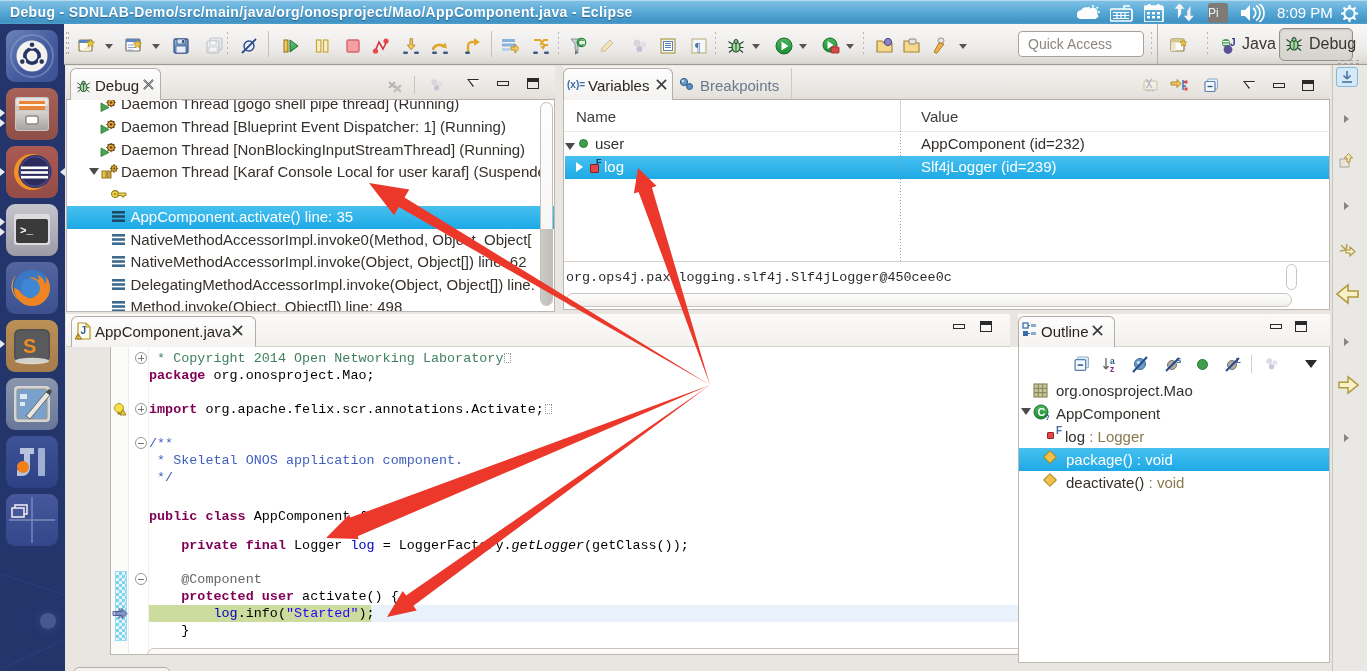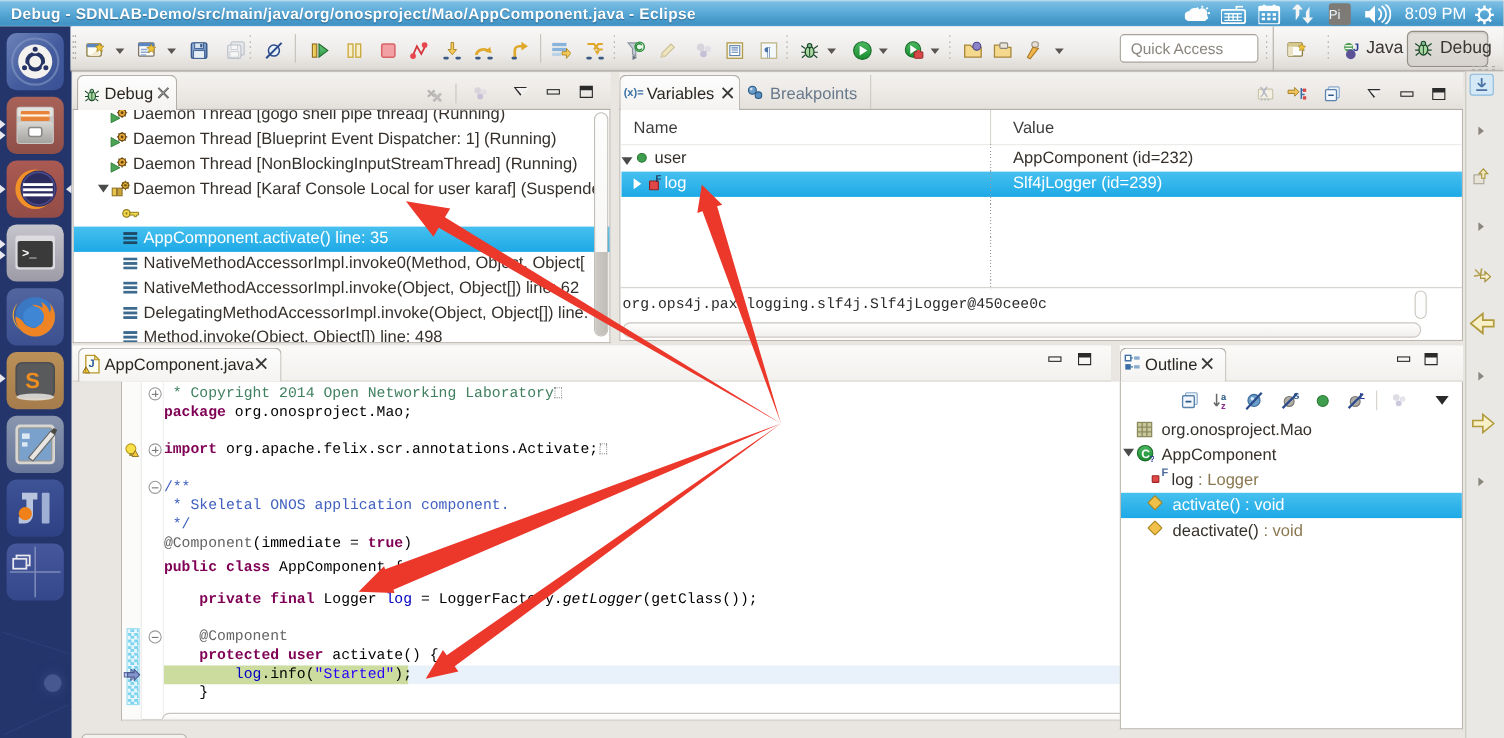--- a/index.html
+++ b/index.html
@@ -651,21 +651,20 @@
       <div class="fold plus" style="left:24px;top:56px;"></div>
       <div class="fold" style="left:24px;top:90px;"></div>
       <div class="fold" style="left:24px;top:226px;"></div>
 
       <div class="cl" style="top:2.5px;"><span class="cmt"> * Copyright 2014 Open Networking Laboratory</span><span class="cbox"></span></div>
       <div class="cl" style="top:19.5px;"><span class="kw">package</span> org.onosproject.Mao;</div>
       <div class="cl" style="top:53.5px;"><span class="kw">import</span> org.apache.felix.scr.annotations.Activate;<span class="cbox"></span></div>
       <div class="cl" style="top:87.5px;"><span class="jdoc">/**</span></div>
       <div class="cl" style="top:104.5px;"><span class="jdoc"> * Skeletal ONOS application component.</span></div>
       <div class="cl" style="top:121.5px;"><span class="jdoc"> */</span></div>
-      <div class="cl" style="top:138.5px;"><span class="ann">@Component</span>(immediate = <span class="kw">true</span>)</div>
       <div class="cl" style="top:161px;"><span class="kw">public class</span> AppComponent {</div>
       <div class="cl" style="top:189.5px;">    <span class="kw">private final</span> Logger <span class="fld">log</span> = LoggerFactory.<i>getLogger</i>(getClass());</div>
       <div class="cl" style="top:223.5px;"><span class="ann">    @Component</span></div>
       <div class="cl" style="top:240.5px;">    <span class="kw">protected user</span> activate() {</div>
       <div class="cl" style="top:257.5px;">        <span class="fld">log</span>.info(<span class="str">"Started"</span>);</div>
       <div class="cl" style="top:274.5px;">    }</div>
 
       <div style="position:absolute;left:915px;top:3px;width:15px;height:282px;border:1px solid #c6c2bc;border-radius:8px;background:#fdfdfd;overflow:hidden;">
         <div style="position:absolute;left:0;top:186px;width:15px;height:94px;background:linear-gradient(90deg,#cdcac5,#bcb8b2);"></div>
       </div>
@@ -748,21 +747,21 @@
               <stop offset="1" stop-color="#188c30"></stop>
             </linearGradient>
           </defs>
       </svg>
       <div class="abs" style="left:37px;top:57.5px;">AppComponent</div>
       <div class="abs" style="left:28px;top:85px;width:7px;height:7px;background:#e04848;border:1px solid #9c2424;border-radius:1px;"></div>
       <div class="abs" style="left:37px;top:78px;font-size:10px;color:#4a6a9c;font-weight:bold;">F</div>
       <div class="abs" style="left:46px;top:80.5px;">log<span style="color:#8a7850;"> : Logger</span></div>
       <div class="selrow" style="left:0;top:101px;width:310px;height:23px;"></div>
       <div class="abs" style="left:26px;top:105px;width:10px;height:10px;background:#f0c048;border:1px solid #a8821e;transform:rotate(45deg);border-radius:1px;"></div>
-      <div class="abs" style="left:47px;top:103.5px;color:#fff;">activate() : void</div>
+      <div class="abs" style="left:47px;top:103.5px;color:#fff;">package() : void</div>
       <div class="abs" style="left:26px;top:128px;width:10px;height:10px;background:#f0c048;border:1px solid #a8821e;transform:rotate(45deg);border-radius:1px;"></div>
       <div class="abs" style="left:47px;top:126.5px;">deactivate()<span style="color:#8a7850;"> : void</span></div>
     </div>
   </div>
 </div>
 
 <div id="rstrip">
   <div class="abs" style="left:1332px;top:65px;width:35px;height:606px;background:#eae8e5;border-left:1px solid #c9c5bf;"></div>
   <div class="abs" style="left:1338px;top:60px;width:24px;height:1px;background:repeating-linear-gradient(90deg,#a8a49e 0 3px, transparent 3px 6px);"></div>
   <div class="abs" style="left:1338px;top:63px;width:24px;height:1px;background:repeating-linear-gradient(90deg,#a8a49e 0 3px, transparent 3px 6px);"></div>

